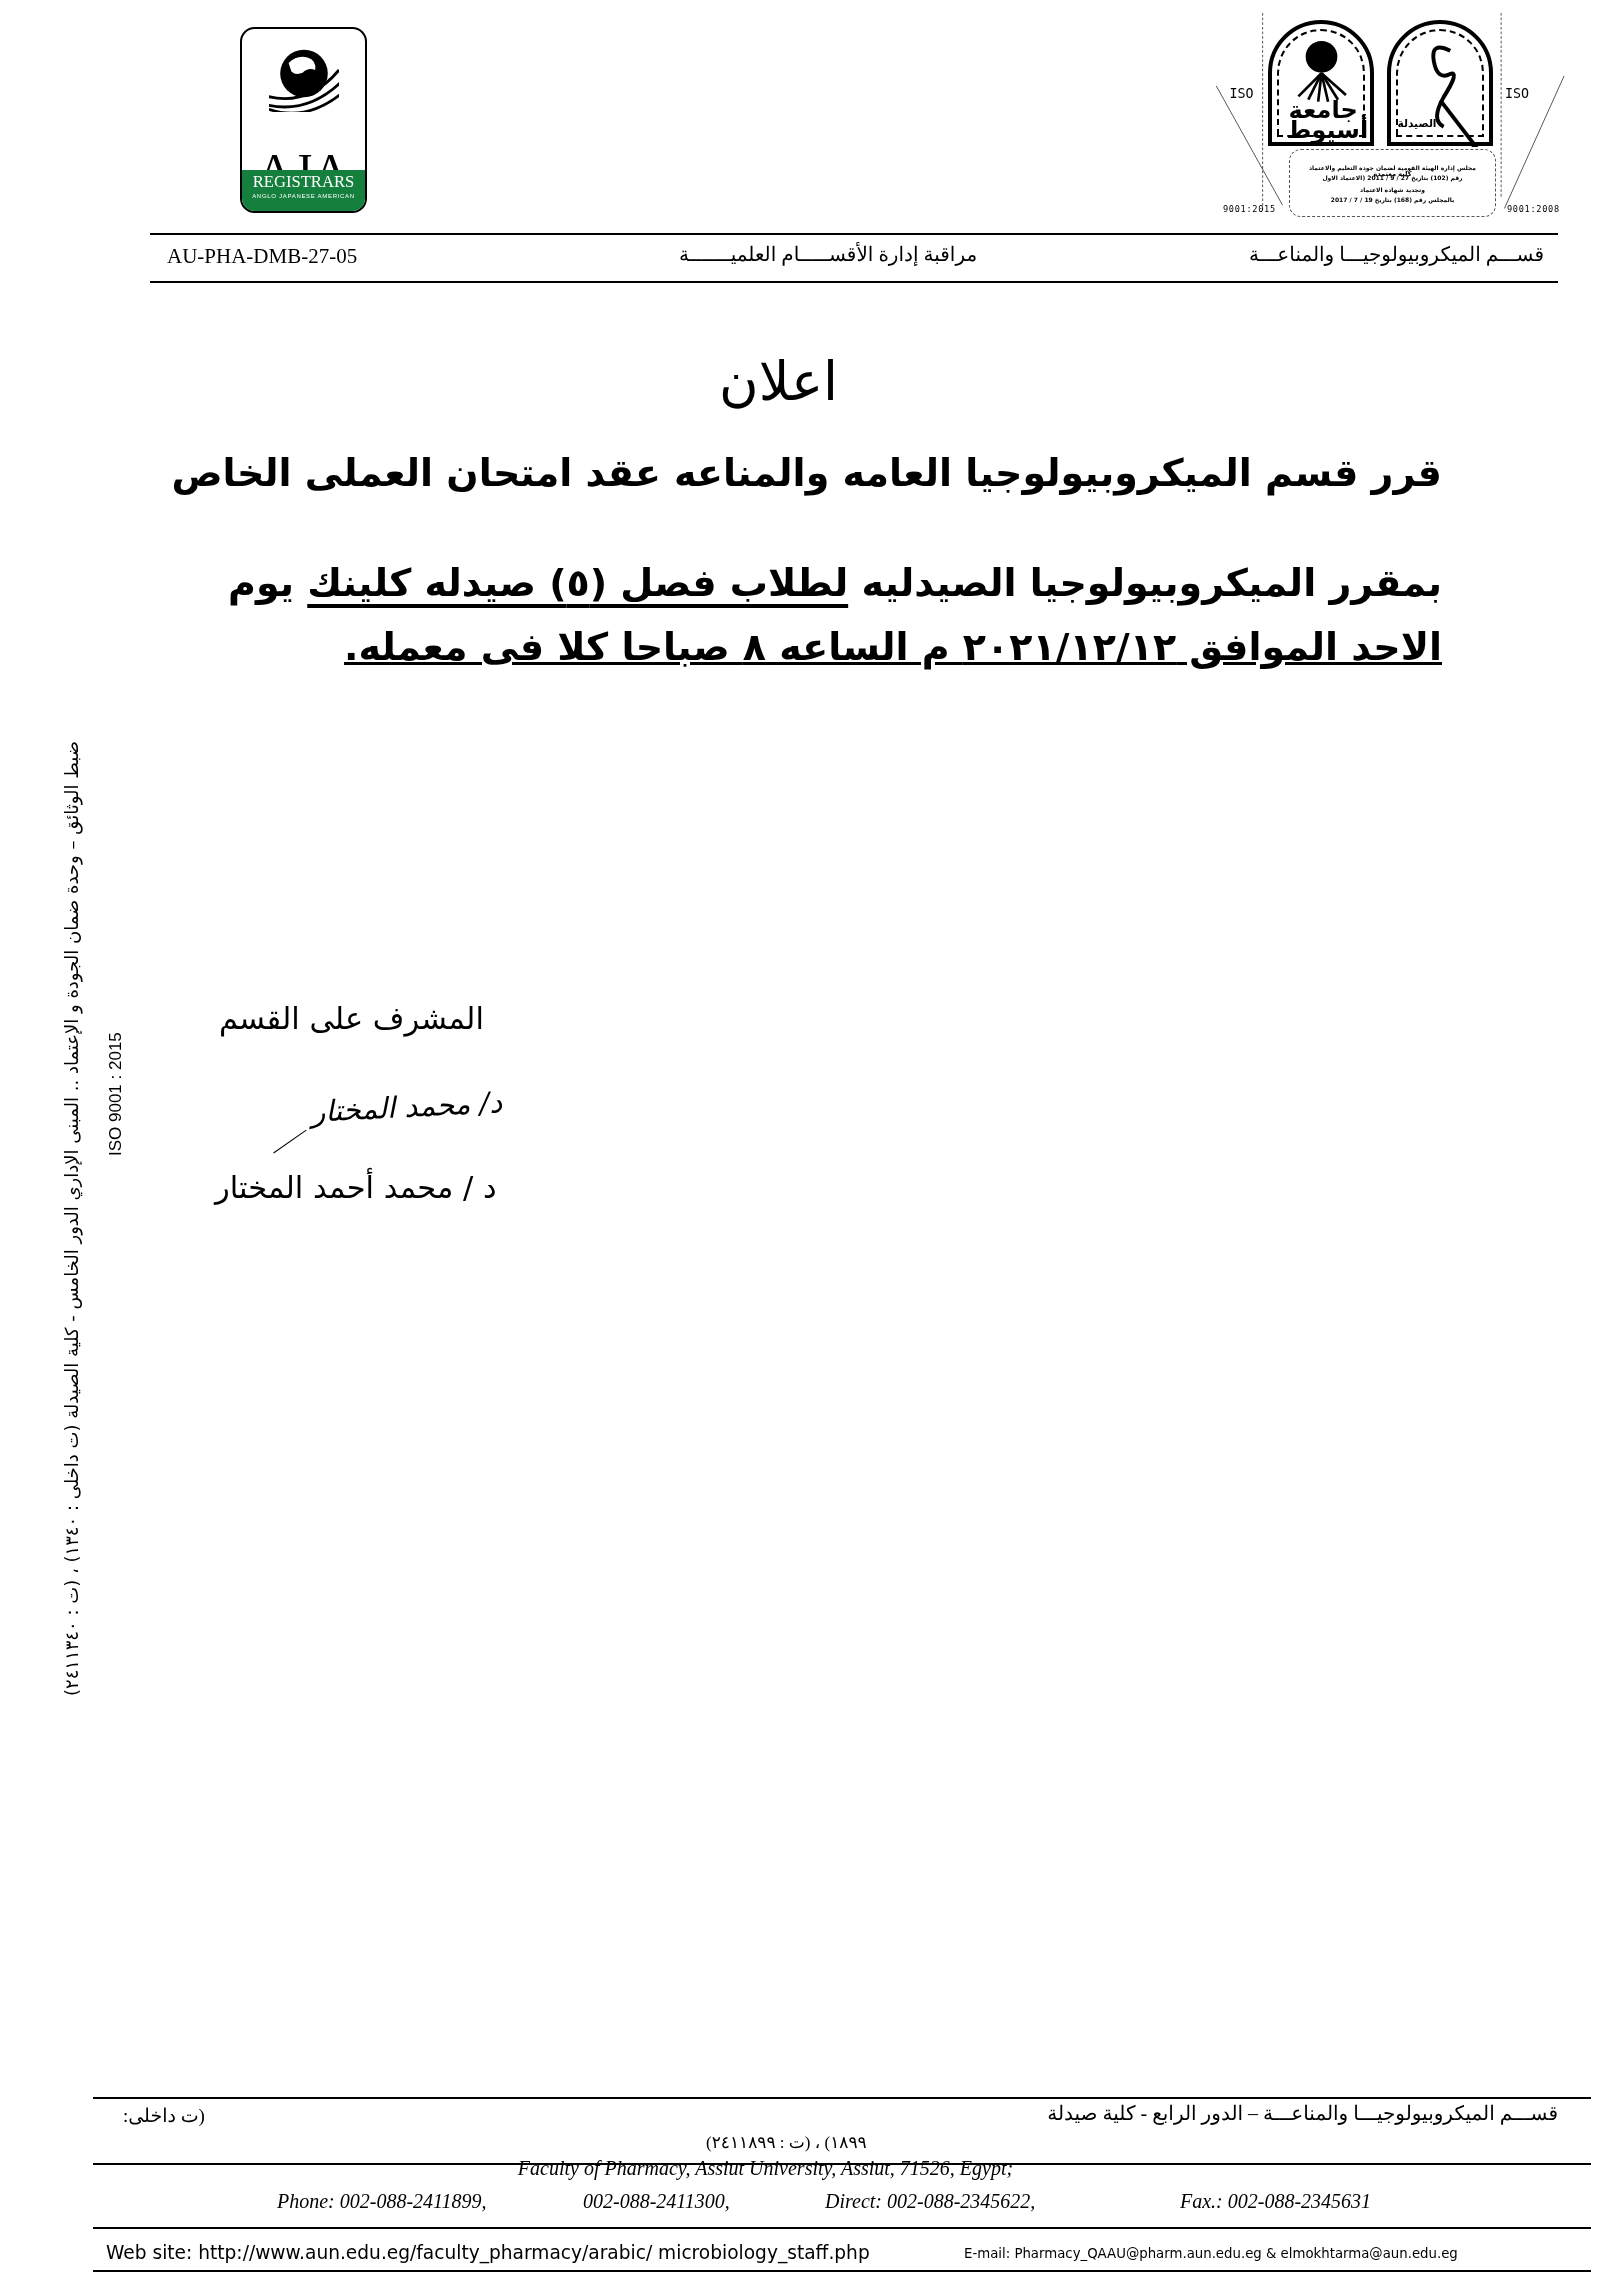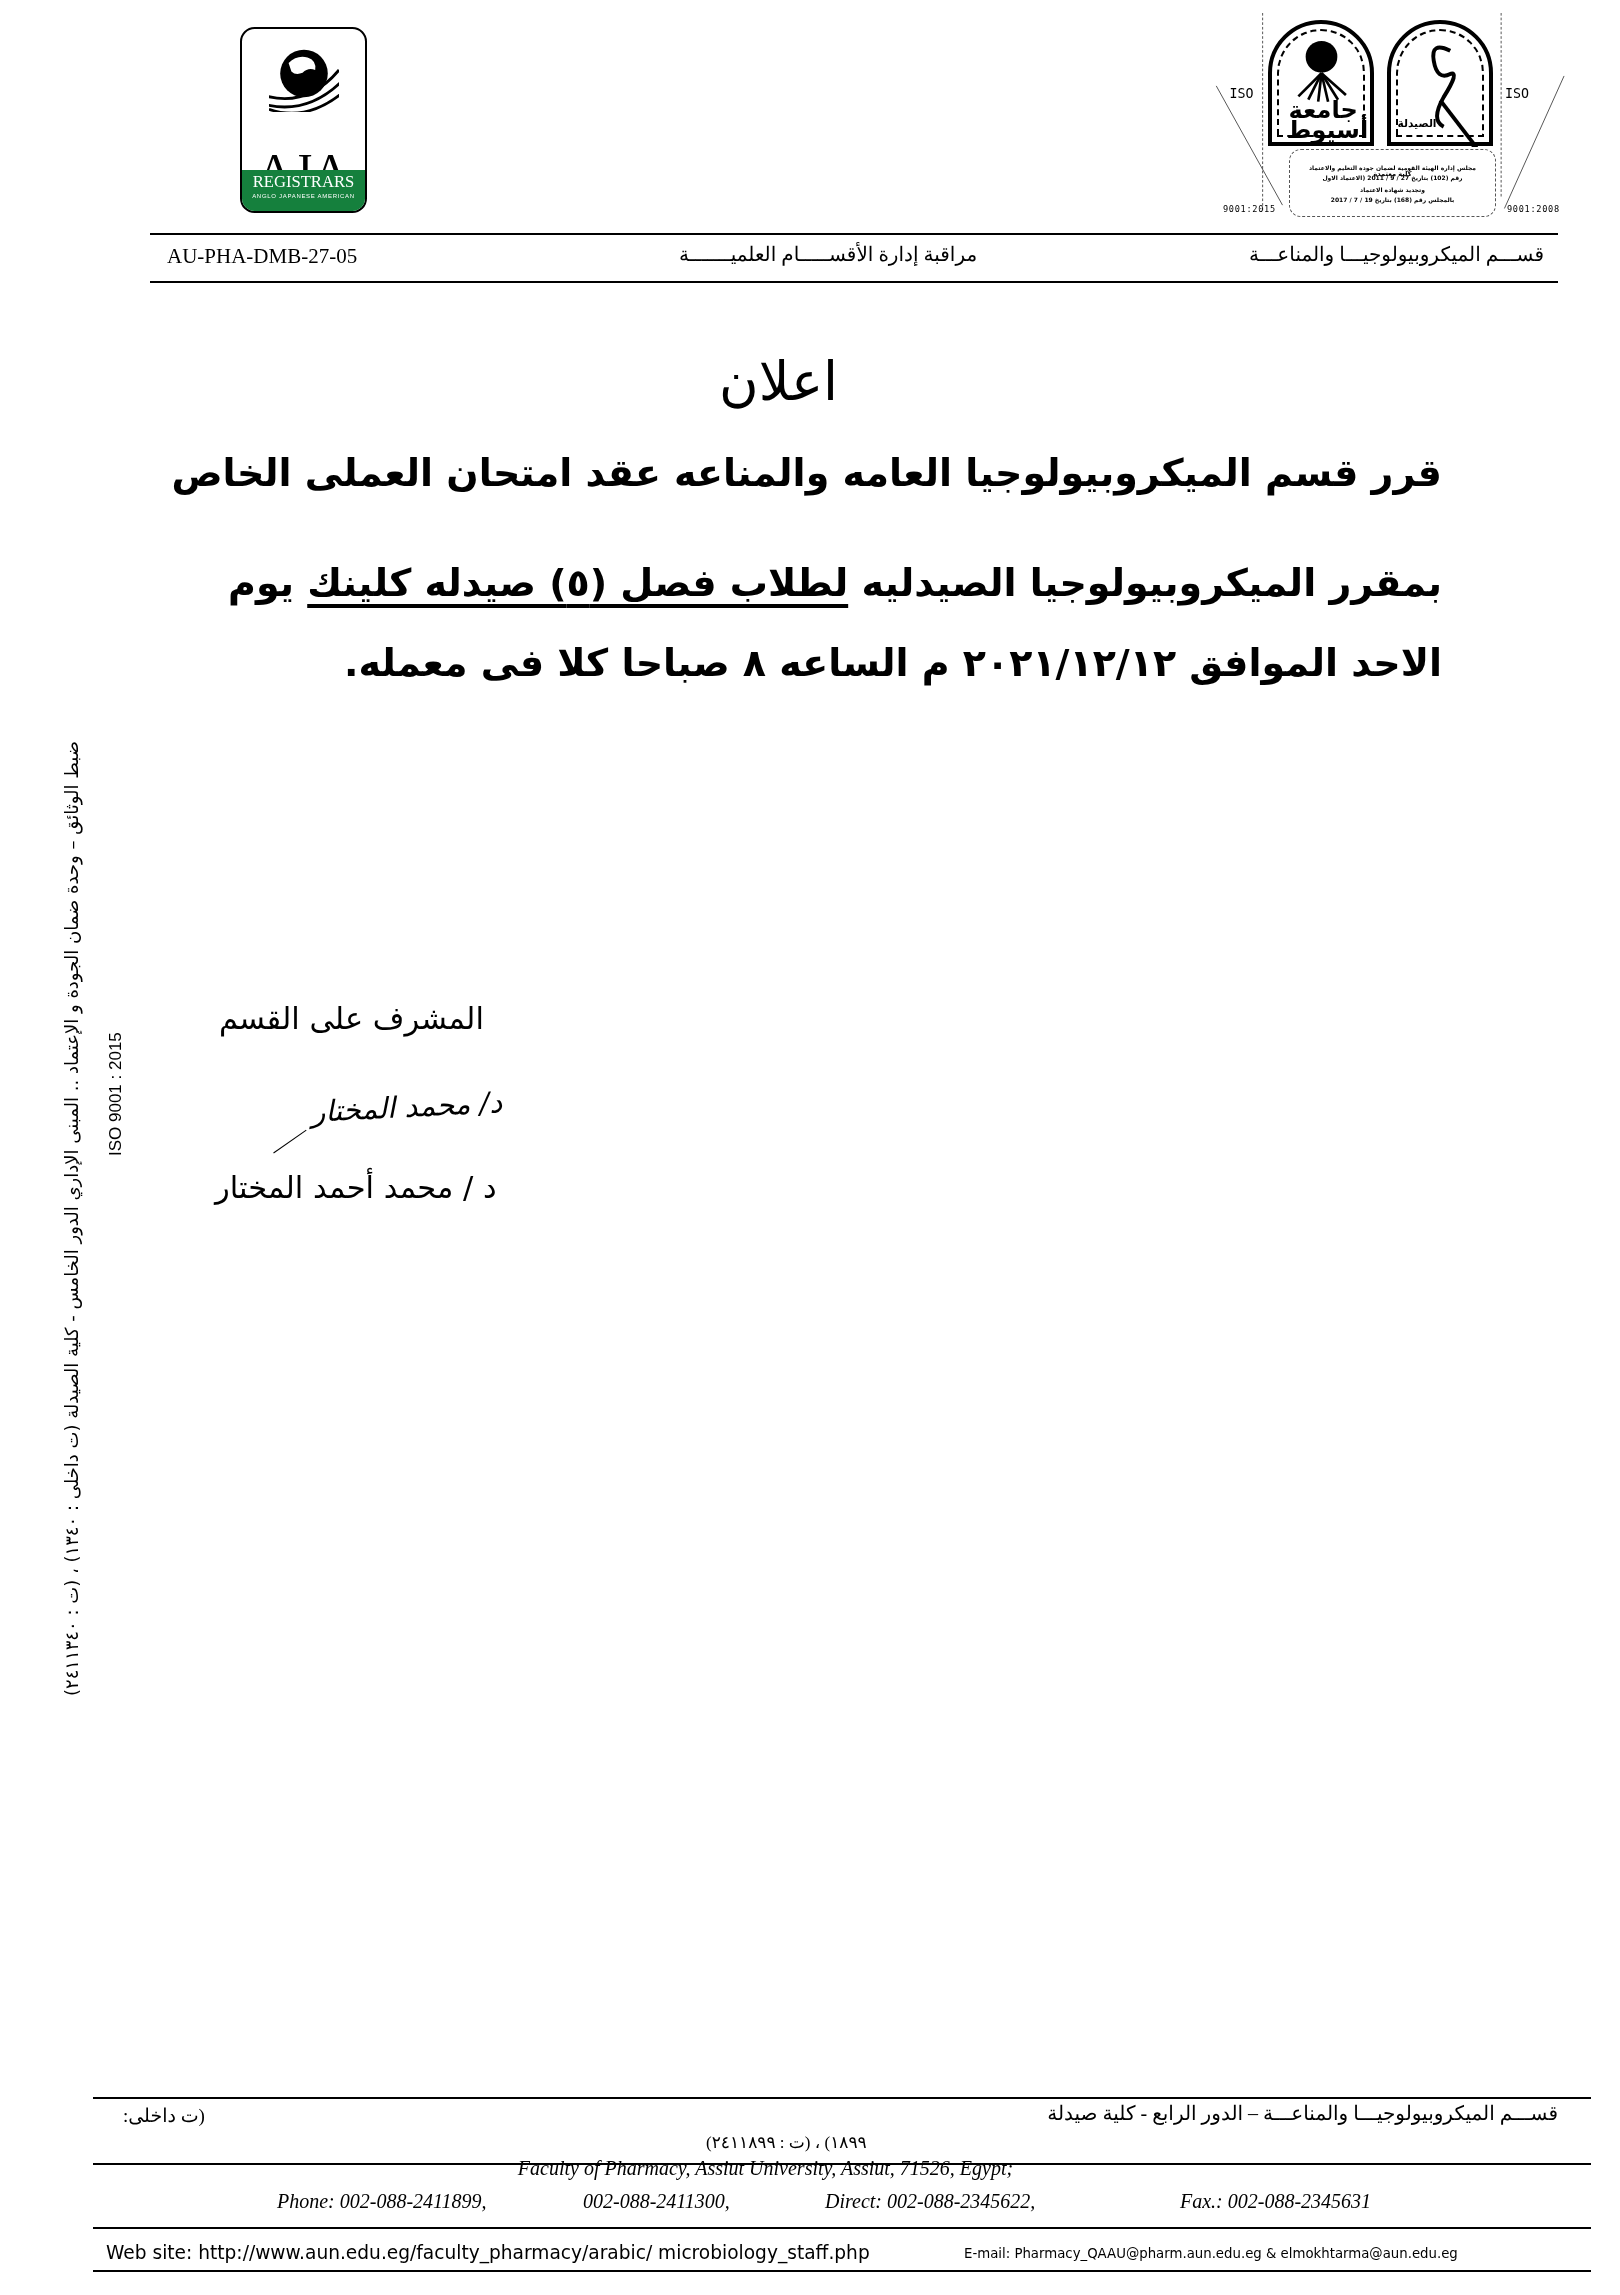--- a/index.html
+++ b/index.html
@@ -126,21 +126,21 @@
 <div class="abs rtl" id="header-center">مراقبة إدارة الأقســـــام العلميـــــــة</div>
 <div class="abs rtl" id="header-right">قســـم الميكروبيولوجيـــا والمناعـــة</div>
 <div class="hline" style="left:150px;top:281px;width:1408px;height:2px;"></div>
 
 <div class="abs rtl" id="title">اعلان</div>
 
 <div class="body-line rtl" style="top:451px;">قرر قسم الميكروبيولوجيا العامه والمناعه عقد امتحان العملى الخاص</div>
 <div class="body-line rtl" style="top:545px;margin-top:16px;">
   <span>بمقرر الميكروبيولوجيا الصيدليه </span><span class="underline">لطلاب فصل (٥) صيدله كلينك</span><span> يوم</span>
 </div>
-<div class="body-line rtl" style="top:641px;">الاحد الموافق  ٢٠٢١/١٢/١٢ م الساعه ٨ صباحا كلا فى معمله.</div>
+<div class="body-line rtl" style="top:625px;text-decoration:underline;">الاحد الموافق  ٢٠٢١/١٢/١٢ م الساعه ٨ صباحا كلا فى معمله.</div>
 
 <div class="abs rtl" id="sig-title">المشرف على القسم</div>
 <div class="abs rtl" id="sig-hand">د/ محمد المختار</div>
 <div class="abs" id="sig-stroke"></div>
 <div class="abs rtl" id="sig-name">د / محمد أحمد المختار</div>
 
 <div class="abs rtl" id="side-text">ضبط الوثائق – وحدة ضمان الجودة و الإعتماد .. المبنى الإداري الدور الخامس - كلية الصيدلة (ت داخلى : ١٣٤٠) ، (ت : ٢٤١١٣٤٠)</div>
 <div class="abs" id="side-iso">ISO 9001 : 2015</div>
 
 <div class="hline" style="left:93px;top:2097px;width:1498px;height:2px;"></div>

